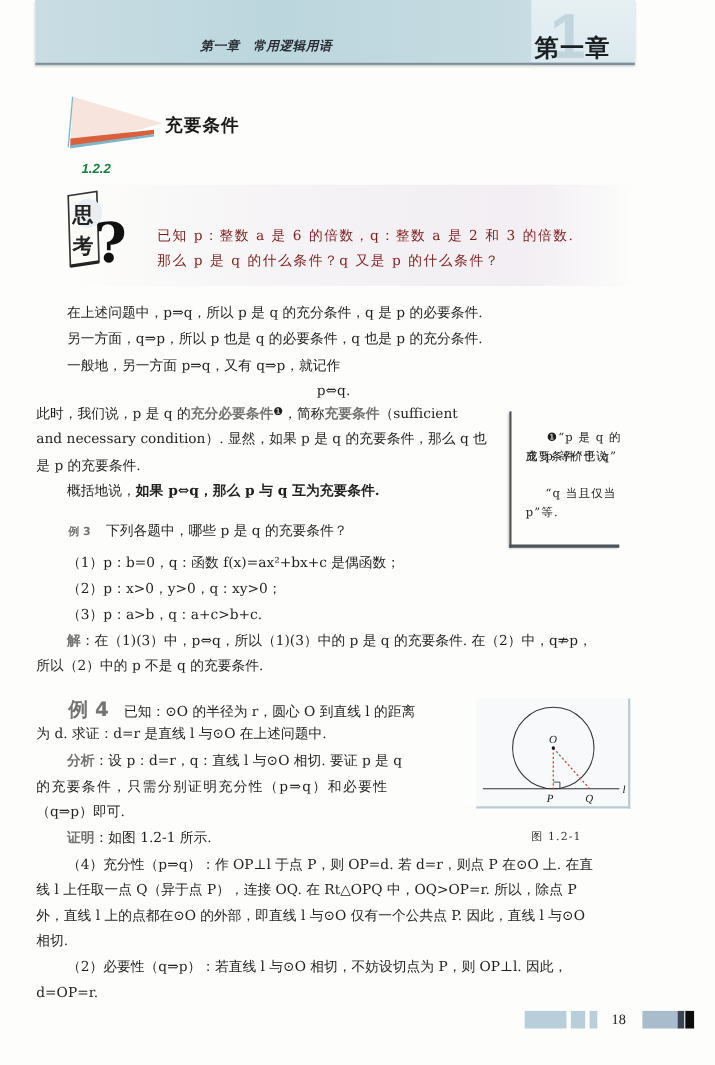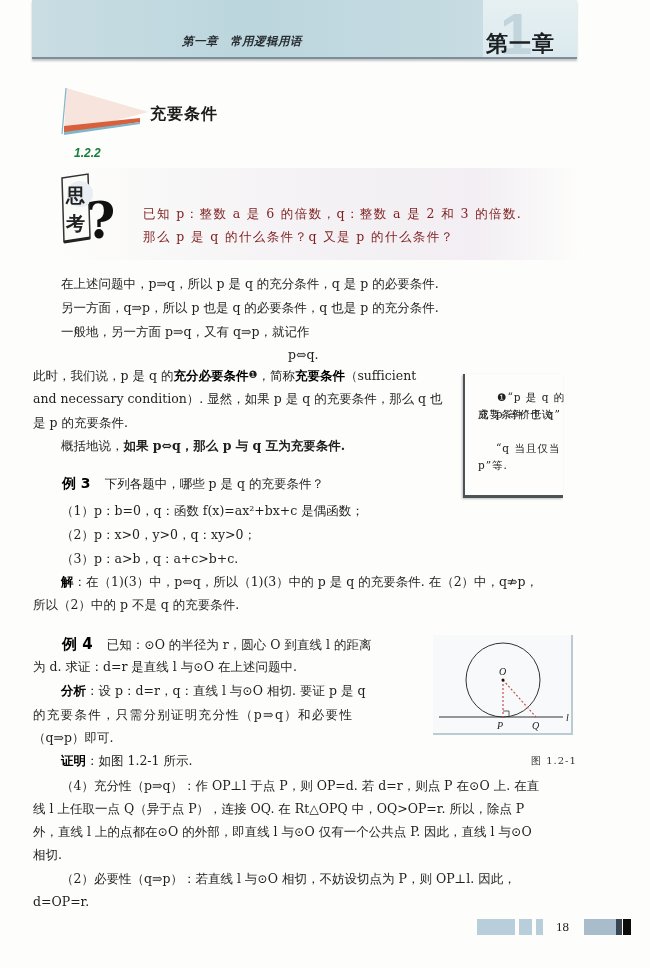--- a/index.html
+++ b/index.html
@@ -49,37 +49,37 @@
     .think-bg {
       position: absolute; left: 60px; top: 168px; width: 520px; height: 92px;
       background: linear-gradient(90deg, rgba(255,255,255,0) 0%, #f5f3f5 40%, #f2eef3 80%, rgba(255,255,255,0) 100%);
     }
     .think-icon { position: absolute; left: 60px; top: 172px; width: 70px; height: 78px; }
     .think-line {
       position: absolute; left: 143px; font-size: 12.5px; color: #7f1d1d; letter-spacing: 1.4px;
     }
 
     .para { position: absolute; font-size: 12.5px; line-height: 1; color: #1f1f1f; white-space: nowrap; }
-    .redb { color: #000000; font-weight: bold; }
+    .redb { color: #737373; font-weight: bold; }
     .bold { font-weight: bold; }
 
     
     .note-box {
       position: absolute; left: 463px; top: 374px; width: 100px; height: 124px;
       border-left: 2.5px solid #4c5358; border-bottom: 3px solid #4c5358;
       box-shadow: -1px 1px 2px rgba(0,0,0,0.25);
     }
     .note-line { position: absolute; font-size: 10.5px; color: #202020; letter-spacing: 1px; white-space: nowrap; font-family: "DejaVu Serif", serif; }
 
     
     .figure-box {
       position: absolute; left: 433px; top: 635px; width: 140px; height: 100px;
       background: #f7f9fa; border-right: 2px solid #b9cbd3; border-bottom: 2px solid #b9cbd3;
     }
-    .fig-caption { position: absolute; left: 483px; top: 754px; font-size: 10px; color: #333; letter-spacing: 1px; margin-left: 48px; }
+    .fig-caption { position: absolute; left: 483px; top: 754px; font-size: 10px; color: #333; letter-spacing: 1px; }
 
     
     .footer-block { position: absolute; top: 919px; height: 16px; background: #b8cfdb; }
     .page-number { position: absolute; left: 556px; top: 919px; font-size: 13px; color: #222; font-family: "Liberation Serif", serif; }
   </style>
 </head>
 <body>
 
 <div class="header-band"></div>
 <div class="header-chapter-box"></div>
@@ -123,32 +123,32 @@
 </div>
 
 <div class="note-box"></div>
 <div class="note-line" style="left:497px; top:391px">❶“p 是 q 的</div>
 <div class="note-line" style="left:478px; top:408px">充要条件”也说</div>
 <div class="note-line" style="left:478px; top:408px">成“p 等价于 q”</div>
 <div class="note-line" style="left:496px; top:442px">“q 当且仅当</div>
 <div class="note-line" style="left:478px; top:459px">p”等.</div>
 
 <div class="para" style="left:62px; top:476px">
-  <span class="redb sans" style="font-size:14px; margin-right:14px">例 3</span><span>下列各题中，哪些 p 是 q 的充要条件？</span>
+  <span class="redb sans" style="font-size:10px; margin-right:14px">例 3</span><span>下列各题中，哪些 p 是 q 的充要条件？</span>
 </div>
 <div class="para" style="left:61px; top:505px">（1）p：b=0，q：函数 f(x)=ax²+bx+c 是偶函数；</div>
 <div class="para" style="left:61px; top:529px">（2）p：x&gt;0，y&gt;0，q：xy&gt;0；</div>
 <div class="para" style="left:61px; top:553px">（3）p：a&gt;b，q：a+c&gt;b+c.</div>
 <div class="para" style="left:61px; top:576px">
   <span class="redb">解</span><span>：在（1)(3）中，p⇔q，所以（1)(3）中的 p 是 q 的充要条件. 在（2）中，q⇏p，</span>
 </div>
 <div class="para" style="left:33px; top:599px">所以（2）中的 p 不是 q 的充要条件.</div>
 
 <div class="para" style="left:62px; top:637px">
-  <span class="redb sans" style="font-size:15px; margin-right:14px">例 4</span><span>已知：⊙O 的半径为 r，圆心 O 到直线 l 的距离</span>
+  <span class="redb sans" style="font-size:18px; margin-right:14px">例 4</span><span>已知：⊙O 的半径为 r，圆心 O 到直线 l 的距离</span>
 </div>
 <div class="para" style="left:33px; top:661px">为 d. 求证：d=r 是直线 l 与⊙O 在上述问题中.</div>
 <div class="para" style="left:61px; top:685px">
   <span class="redb">分析</span><span>：设 p：d=r，q：直线 l 与⊙O 相切. 要证 p 是 q</span>
 </div>
 <div class="para" style="left:33px; top:709px; letter-spacing:1.3px">的充要条件，只需分别证明充分性（p⇒q）和必要性</div>
 <div class="para" style="left:33px; top:732px">（q⇒p）即可.</div>
 <div class="para" style="left:61px; top:755px">
   <span class="redb">证明</span><span>：如图 1.2-1 所示.</span>
 </div>

